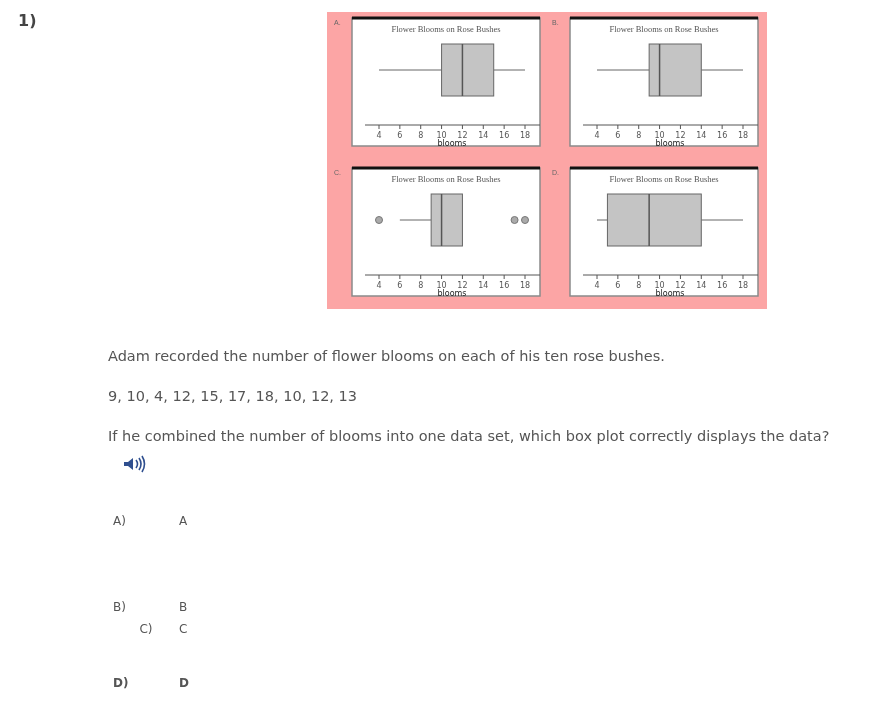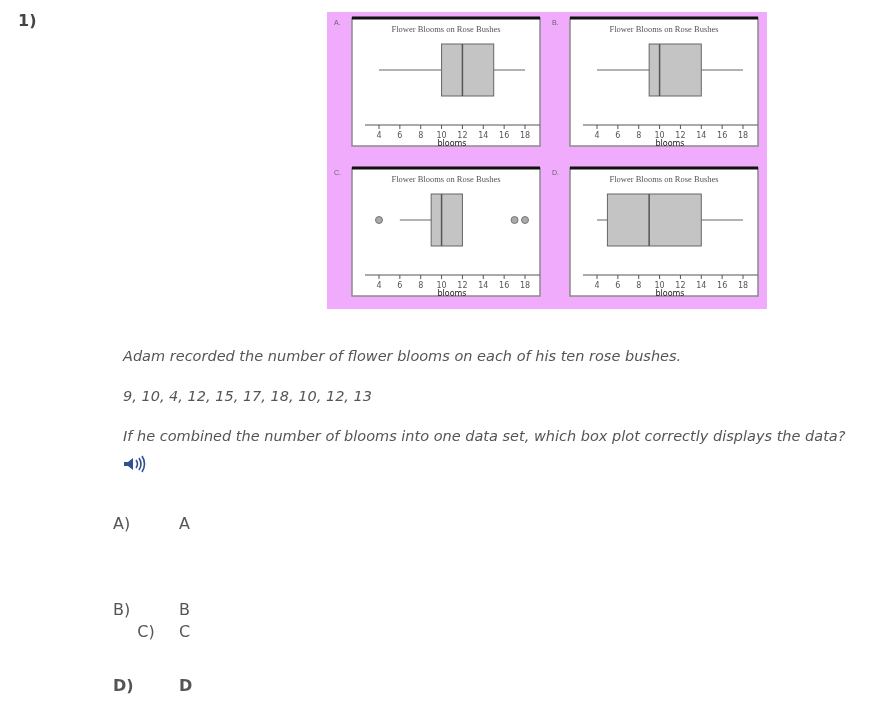--- a/index.html
+++ b/index.html
@@ -1,23 +1,23 @@
 <!DOCTYPE html>
 <html><head>
 <meta charset="utf-8">
 <style>
   html, body { margin: 0; padding: 0; background: #ffffff; }
   body { width: 890px; height: 701px; position: relative; overflow: hidden;
          font-family: "DejaVu Sans", sans-serif; color: #4a4a4a; }
   .qnum { position: absolute; left: 18px; top: 11px; font-size: 16px; font-weight: bold; color: #444; }
-  .figure { position: absolute; left: 327px; top: 12px; width: 440px; height: 297px; background: #f0abfc; }
+  .figure { position: absolute; left: 327px; top: 12px; width: 440px; height: 297px; background: #fca5a5; }
   .figure svg { position: absolute; left: 0; top: 0; }
-  .prompt { position: absolute; left: 123px; font-size: 14.5px; color: #555; white-space: nowrap; font-style: italic; }
+  .prompt { position: absolute; left: 108px; font-size: 14.5px; color: #555; white-space: nowrap; }
   .audio { position: absolute; left: 122px; top: 454px; width: 24px; height: 20px; cursor: pointer; }
-  .choice { position: absolute; left: 113px; font-size: 16px; color: #555; }
+  .choice { position: absolute; left: 113px; font-size: 12px; color: #555; }
   .choice .letter { display: inline-block; width: 66px; }
 </style>
 </head>
 <body>
 
 <div class="qnum">1)</div>
 
 <div class="figure">
   <svg id="plots" width="440" height="297">
       <g transform="translate(0,0)">

